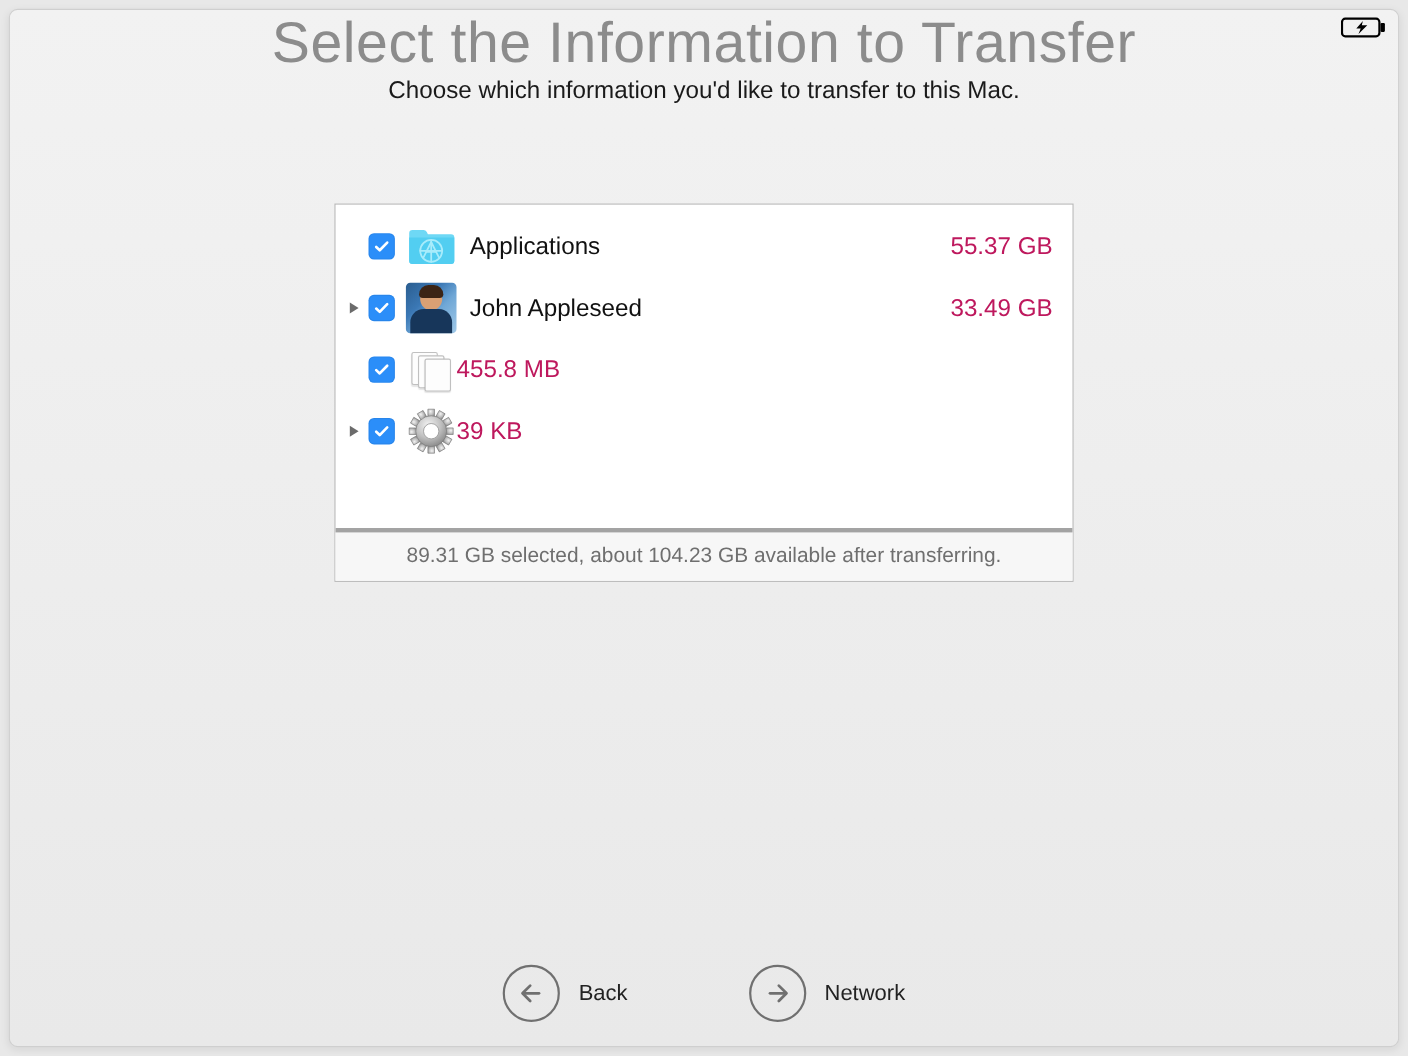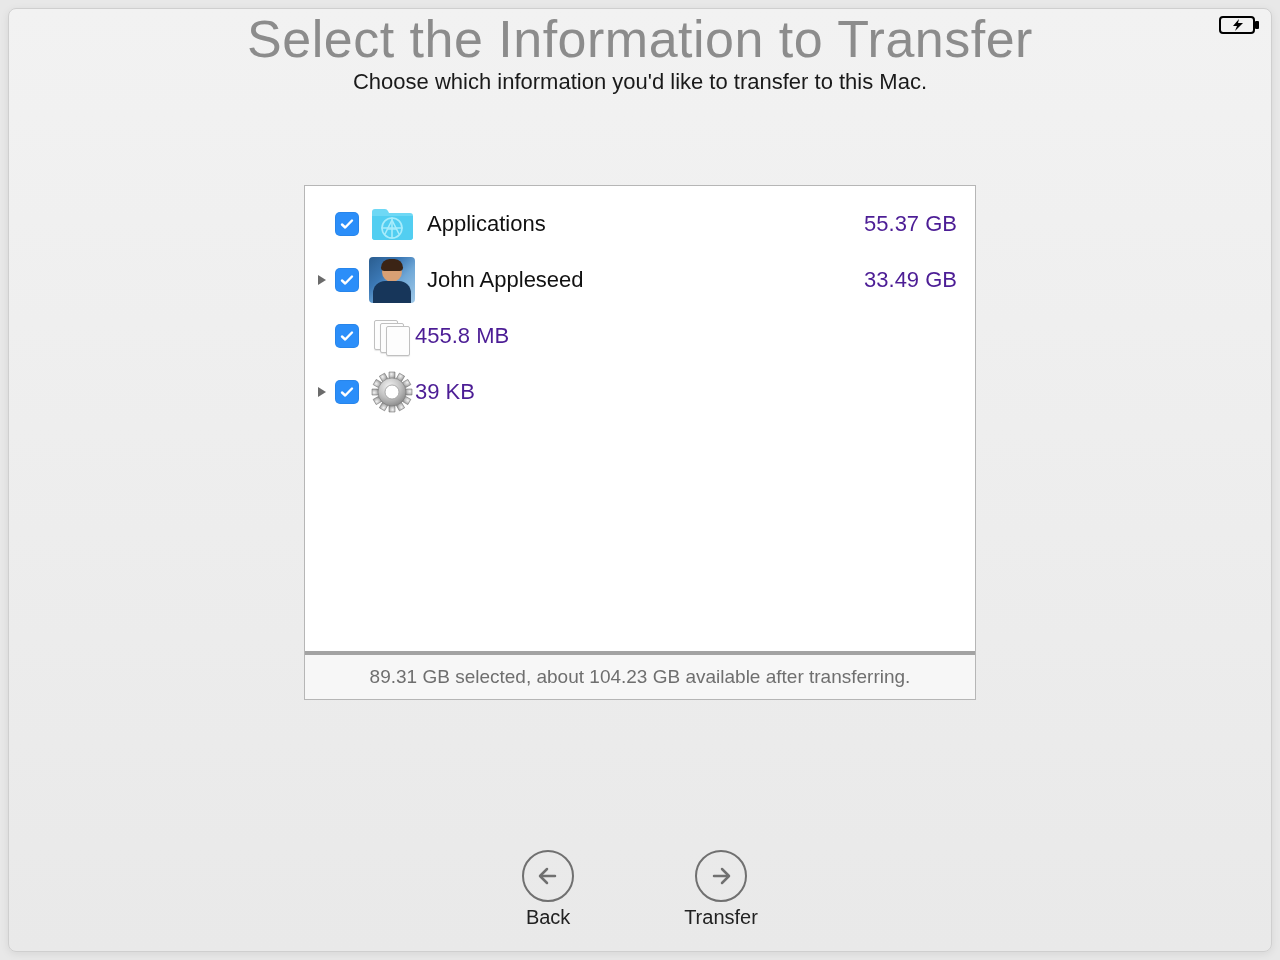--- a/index.html
+++ b/index.html
@@ -32,21 +32,21 @@
       letter-spacing: 0.5px;
     }
     .subtitle {
       font-size: 22px;
       font-weight: 400;
       color: #1a1a1a;
     }
     .panel {
       margin-top: 90px;
       width: 672px;
-      height: 515px;
+      height: 344px;
       background: #ffffff;
       border: 1px solid #b6b6b6;
       display: flex;
       flex-direction: column;
       gap: 42px;
     }
     .list {
       flex: 1;
       padding: 10px 0 0 0;
     }
@@ -85,21 +85,21 @@
     }
     .item-label {
       margin-left: 12px;
       font-size: 22px;
       color: #111;
       flex: 1;
       white-space: nowrap;
     }
     .item-size {
       font-size: 22px;
-      color: #4c1d95;
+      color: #be185d;
       white-space: nowrap;
       text-align: right;
     }
     .footer-bar {
       height: 48px;
       border-top: 4px solid #a3a3a3;
       background: #f7f7f7;
       display: flex;
       align-items: center;
       justify-content: center;
@@ -109,23 +109,23 @@
     .nav {
       position: absolute;
       bottom: 22px;
       left: 0; right: 0;
       display: flex;
       justify-content: center;
       gap: 110px;
     }
     .nav-btn {
       display: flex;
-      flex-direction: column;
-      align-items: center;
-      gap: 4px;
+      flex-direction: row;
+      align-items: center;
+      gap: 17px;
       cursor: pointer;
     }
     .nav-circle {
       width: 52px; height: 52px;
       border: 2.5px solid #707070;
       border-radius: 50%;
       display: flex;
       align-items: center;
       justify-content: center;
     }
@@ -320,17 +320,17 @@
     </div>
     <div class="nav-btn">
       <span class="nav-circle">
         <svg width="26" height="26" viewBox="0 0 26 26">
             <g fill="none" stroke="#707070" stroke-width="2.5" stroke-linecap="round" stroke-linejoin="round">
               <path d="M6 13 L20 13"></path>
               <path d="M14 6 L21 13 L14 20"></path>
             </g>
           </svg>
       </span>
-      <span class="nav-label">Transfer</span>
+      <span class="nav-label">Network</span>
     </div>
   </div>
 
 </div>
 
 </body></html>

